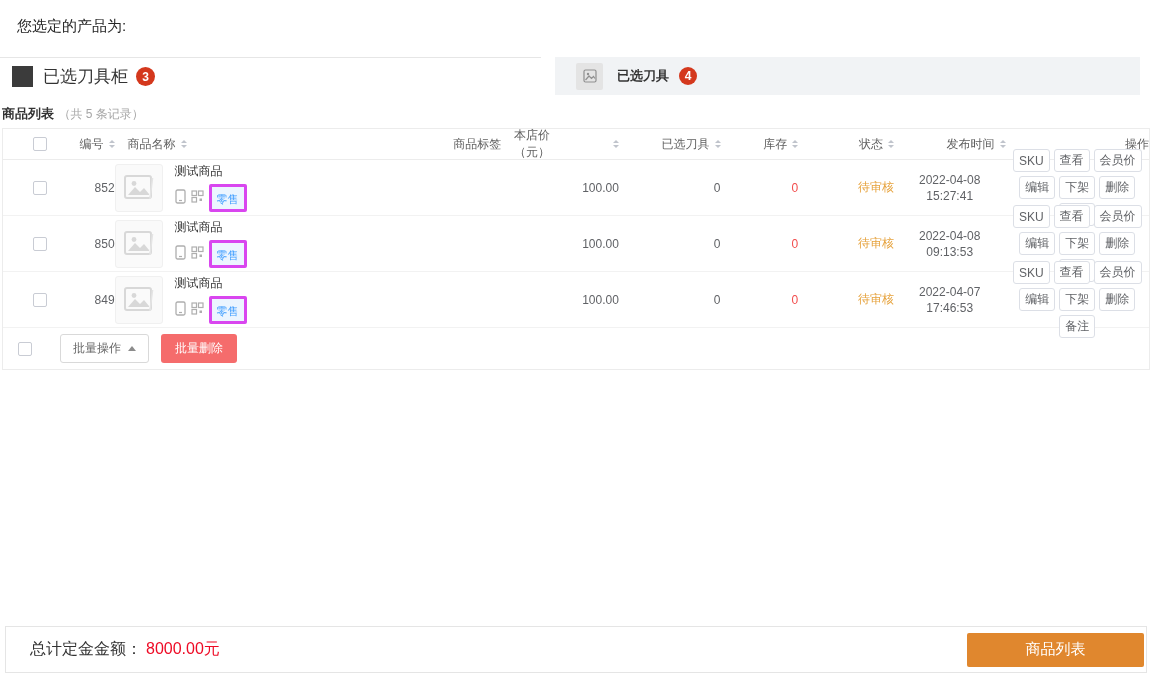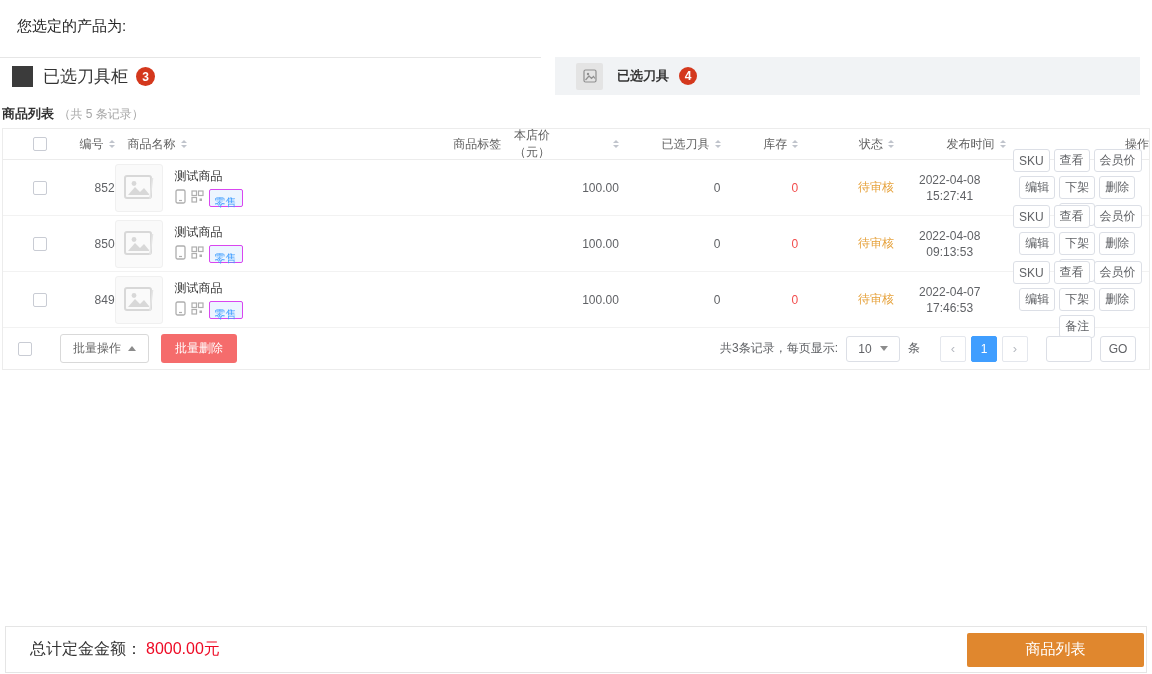--- a/index.html
+++ b/index.html
@@ -55,22 +55,22 @@
   .sort { display:inline-flex; flex-direction:column; margin-left:5px; }
   .sort i { width:0; height:0; border:3.5px solid transparent; display:block; }
   .sort .up { border-bottom-color:#c0c4cc; border-top-width:0; margin-bottom:2px; }
   .sort .down { border-top-color:#c0c4cc; border-bottom-width:0; }
 
   .thumb { width:48px; height:48px; background:#fafafa; border:1px solid #f0f0f0;
     border-radius:3px; display:inline-flex; align-items:center; justify-content:center; flex:none; }
   .name-block { margin-left:12px; }
   .pname { font-size:12px; color:#333; line-height:16px; margin-bottom:5px; cursor:pointer; }
   .name-icons { display:flex; align-items:center; gap:5px; }
-  .retail-tag { font-size:11px; color:#409eff; background:#ecf5ff; border:1px solid #d946ef;
-    border-radius:2px; height:18px; line-height:15px; padding:5px 5px; display:inline-block; }
+  .retail-tag { font-size:11px; color:#409eff; background:#ecf5ff; border:3px solid #d946ef;
+    border-radius:2px; height:28px; line-height:15px; padding:5px 5px; display:inline-block; }
 
   .red { color:#f24c4c; }
   .orange { color:#e6a23c; }
 
   .op-btn { font-size:12px; color:#606266; background:#fff; border:1px solid #dcdfe6;
     border-radius:3px; padding:2px 5px; margin:2px; cursor:pointer;
     font-family:"Liberation Sans","DejaVu Sans",sans-serif; }
   .ops-wrap { display:flex; flex-wrap:wrap; justify-content:center; }
 
   
@@ -367,33 +367,20 @@
   <div class="batch-row">
     <div class="c-check" style="display:flex;justify-content:center;">
       <span class="checkbox"></span>
     </div>
     <button class="bulk-btn">
       <span>批量操作</span>
       <span class="caret-up"></span>
     </button>
     <button class="bulk-del">批量删除</button>
 
-    <div class="pager">
-      <span>共3条记录，每页显示:</span>
-      <span class="select-box">
-        <span>10</span>
-        <span class="caret-down"></span>
-      </span>
-      <span>条</span>
-      <span class="pg-btn first">‹</span>
-      <span class="pg-btn active">1</span>
-      <span class="pg-btn">›</span>
-      <input class="pg-input" style="">
-      <span class="go-btn">GO</span>
-    </div>
   </div>
 </div>
 
 <div class="footer">
   <span class="total-label">总计定金金额：</span>
   <span class="total-value">8000.00元</span>
   <button class="pay-btn">商品列表</button>
 </div>
 
 </body></html>

